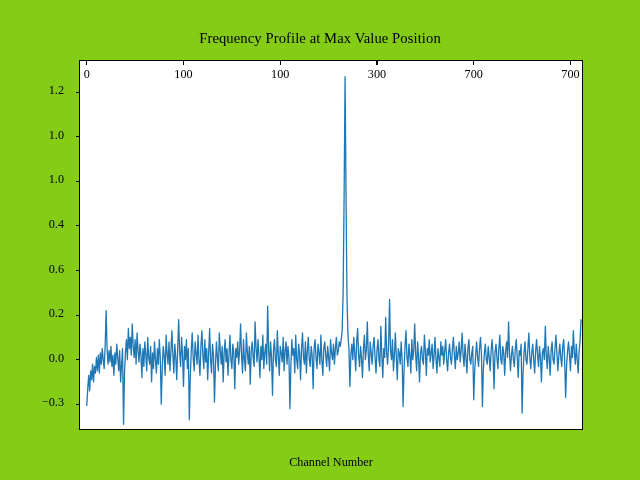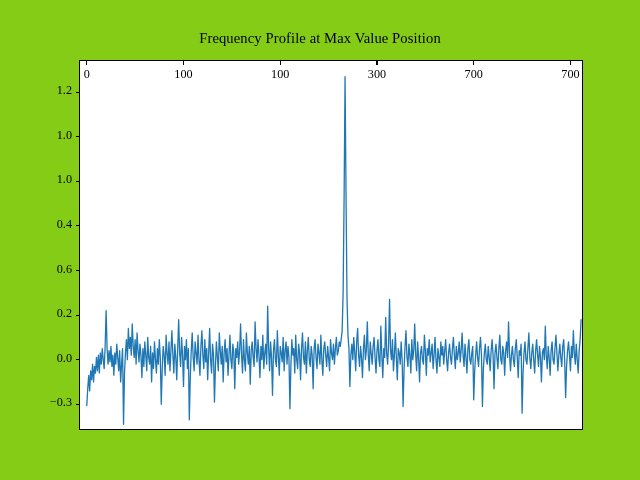--- a/index.html
+++ b/index.html
@@ -63,21 +63,21 @@
   }
   
   .ytick {
     position: absolute;
     right: 100%;
     transform: translateY(-50%);
     white-space: nowrap;
   }
   .ytick .tick-label {
     position: absolute;
-    right: 8px;
+    right: 16px;
     top: -9px;
     font-size: 12.2px;
     color: #000000;
     white-space: nowrap;
   }
   .ytick .tick-mark {
     position: absolute;
     right: 0px;
     top: -0.55px;
     width: 4px;
@@ -173,14 +173,15 @@
           <span class="tick-mark"></span>
           <span class="tick-label">700</span>
         </div>
         <div class="xtick" style="left: 490.457px; top: 0px;">
           <span class="tick-mark"></span>
           <span class="tick-label">700</span>
         </div>
       </div>
   </div>
 
+  <div id="xlabel">Channel Number</div>
 
 </div>
 
 </body></html>

